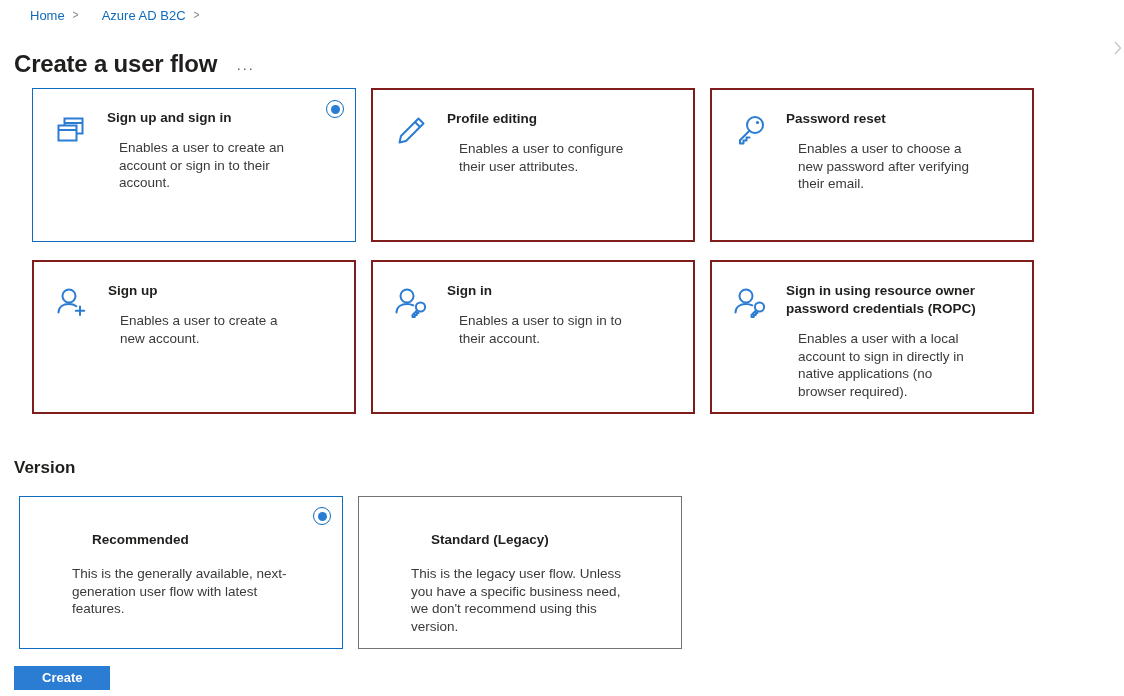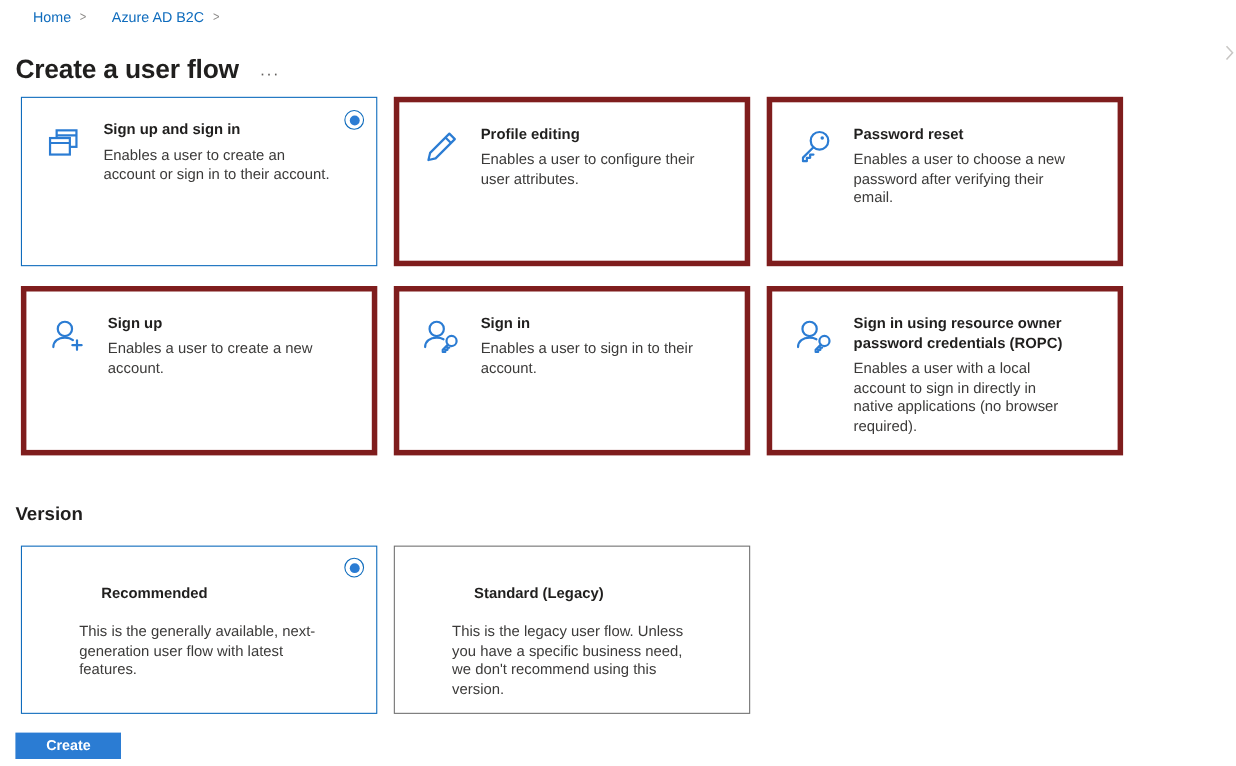--- a/index.html
+++ b/index.html
@@ -90,33 +90,33 @@
     cursor: pointer;
     display: flex;
     align-items: center;
     justify-content: center;
   }
 
   
   .flow-grid {
     position: absolute;
     top: 88px;
-    left: 19px;
+    left: 32px;
     width: 1002px;
     display: grid;
     grid-template-columns: repeat(3, 324px);
     grid-template-rows: 154px 154px;
     column-gap: 15px;
     row-gap: 18px;
   }
 
   .card {
     position: relative;
     background: #ffffff;
-    border: 5px solid #7f1d1d;
+    border: 2px solid #7f1d1d;
     padding: 20px 18px 16px 18px;
     cursor: pointer;
     display: flex;
     align-items: flex-start;
     overflow: hidden;
   }
   .card.selected {
     border: 1px solid #0f6cbd;
   }
 
@@ -140,21 +140,21 @@
     font-size: 13.5px;
     font-weight: bold;
     color: #201f1e;
     line-height: 18px;
     margin: 0 0 5px 0;
   }
   .card-desc {
     font-size: 13.5px;
     line-height: 17.5px;
     color: #3b3a39;
-    margin: 0;
+    margin: 12px;
   }
 
   
   .radio {
     position: absolute;
     top: 11px;
     right: 11px;
     width: 18px;
     height: 18px;
     border-radius: 50%;

